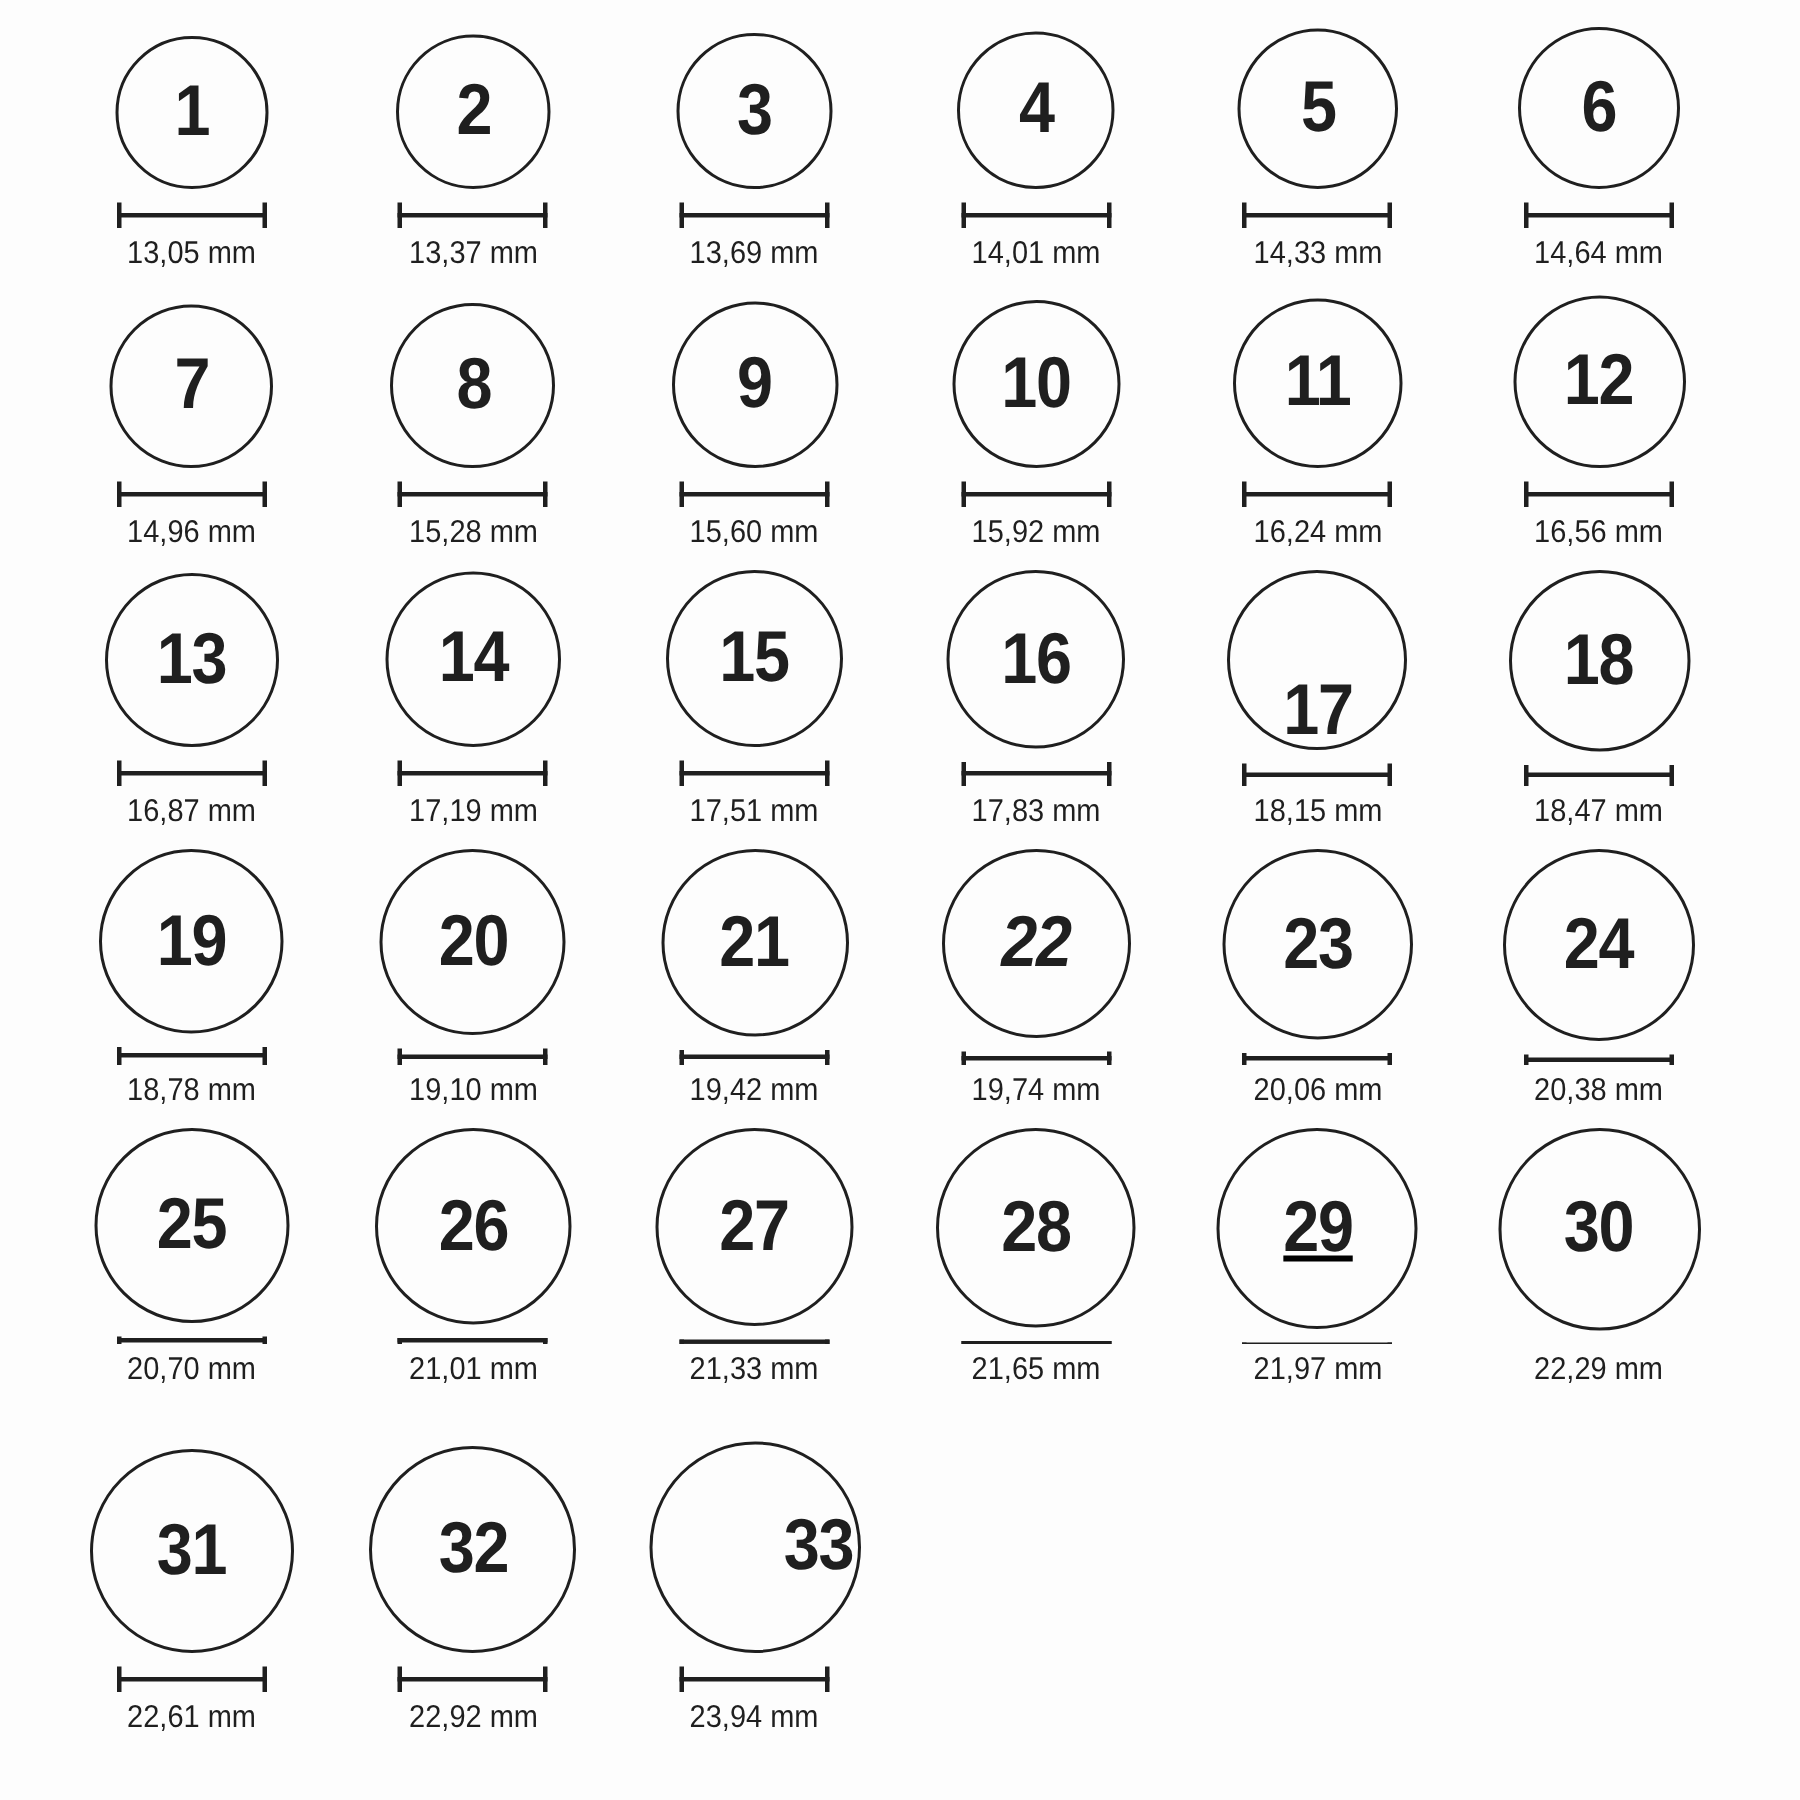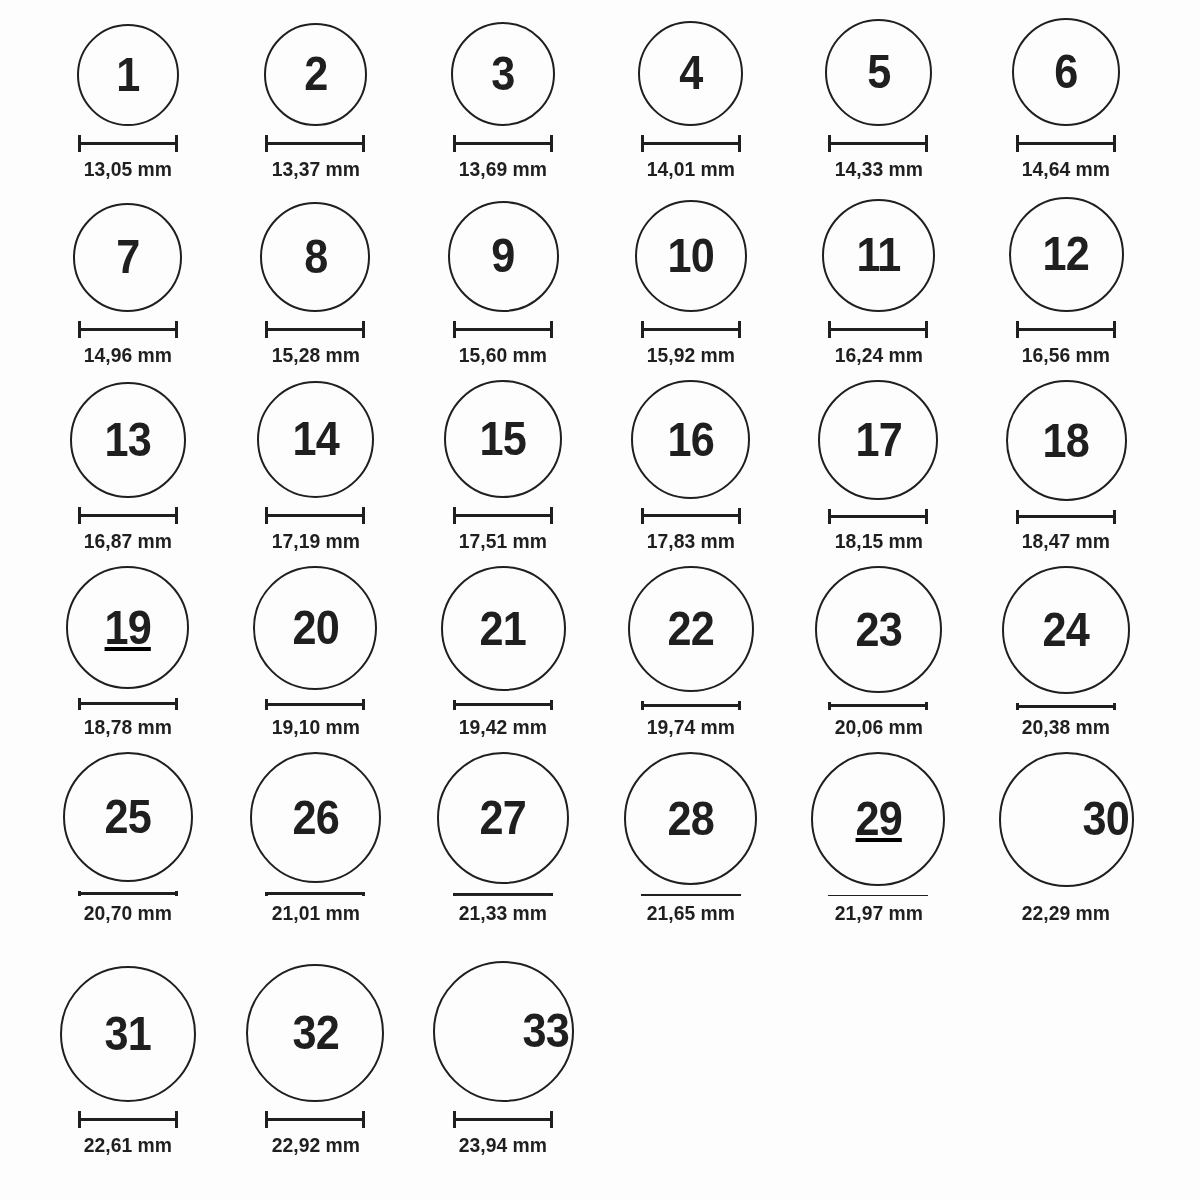--- a/index.html
+++ b/index.html
@@ -47,21 +47,21 @@
   }
   .bar::before, .bar::after {
     content:"";
     position:absolute; top:0;
     width:3px; height:100%;
     background:var(--ink);
   }
   .bar::before { left:0; }
   .bar::after { right:0; }
   .label {
-    font-weight:bold;
+    font-weight:normal;
     font-size:21px;
     color:var(--ink);
     line-height:1.1;
     white-space:nowrap;
   }
   .cond { display:inline-block; transform:scaleX(.92); }
 </style>
 </head>
 <body>
 
@@ -172,56 +172,56 @@
       <div class="label"><span class="cond">17,51 mm</span></div>
     </div>
     <div class="cell">
       <div class="circle" style="width: 119px; height: 119px;">
         <span class="num">16</span>
       </div>
       <div class="bar"></div>
       <div class="label"><span class="cond">17,83 mm</span></div>
     </div>
     <div class="cell">
-      <div class="circle" style="width: 120px; height: 120px;">
+      <div class="circle" style="width: 120px; height: 120px; align-items: flex-end;">
         <span class="num">17</span>
       </div>
       <div class="bar"></div>
       <div class="label"><span class="cond">18,15 mm</span></div>
     </div>
     <div class="cell">
       <div class="circle" style="width: 121px; height: 121px;">
         <span class="num">18</span>
       </div>
       <div class="bar"></div>
       <div class="label"><span class="cond">18,47 mm</span></div>
     </div>
     <div class="cell">
-      <div class="circle" style="width: 123px; height: 123px; text-decoration: underline;">
+      <div class="circle" style="width: 123px; height: 123px;">
         <span class="num">19</span>
       </div>
       <div class="bar"></div>
       <div class="label"><span class="cond">18,78 mm</span></div>
     </div>
     <div class="cell">
       <div class="circle" style="width: 124px; height: 124px;">
         <span class="num">20</span>
       </div>
       <div class="bar"></div>
       <div class="label"><span class="cond">19,10 mm</span></div>
     </div>
     <div class="cell">
       <div class="circle" style="width: 125px; height: 125px; text-align: center;">
         <span class="num">21</span>
       </div>
       <div class="bar"></div>
       <div class="label"><span class="cond">19,42 mm</span></div>
     </div>
     <div class="cell">
-      <div class="circle" style="width: 126px; height: 126px;">
+      <div class="circle" style="width: 126px; height: 126px; font-style: italic;">
         <span class="num">22</span>
       </div>
       <div class="bar"></div>
       <div class="label"><span class="cond">19,74 mm</span></div>
     </div>
     <div class="cell">
       <div class="circle" style="width: 127px; height: 127px;">
         <span class="num">23</span>
       </div>
       <div class="bar"></div>
@@ -263,21 +263,21 @@
       <div class="label"><span class="cond">21,65 mm</span></div>
     </div>
     <div class="cell">
       <div class="circle" style="width: 134px; height: 134px; text-decoration: underline;">
         <span class="num">29</span>
       </div>
       <div class="bar"></div>
       <div class="label"><span class="cond">21,97 mm</span></div>
     </div>
     <div class="cell">
-      <div class="circle" style="width: 135px; height: 135px; justify-content: flex-end;">
+      <div class="circle" style="width: 135px; height: 135px;">
         <span class="num">30</span>
       </div>
       <div class="bar"></div>
       <div class="label"><span class="cond">22,29 mm</span></div>
     </div>
     <div class="cell">
       <div class="circle" style="width: 136px; height: 136px;">
         <span class="num">31</span>
       </div>
       <div class="bar"></div>

